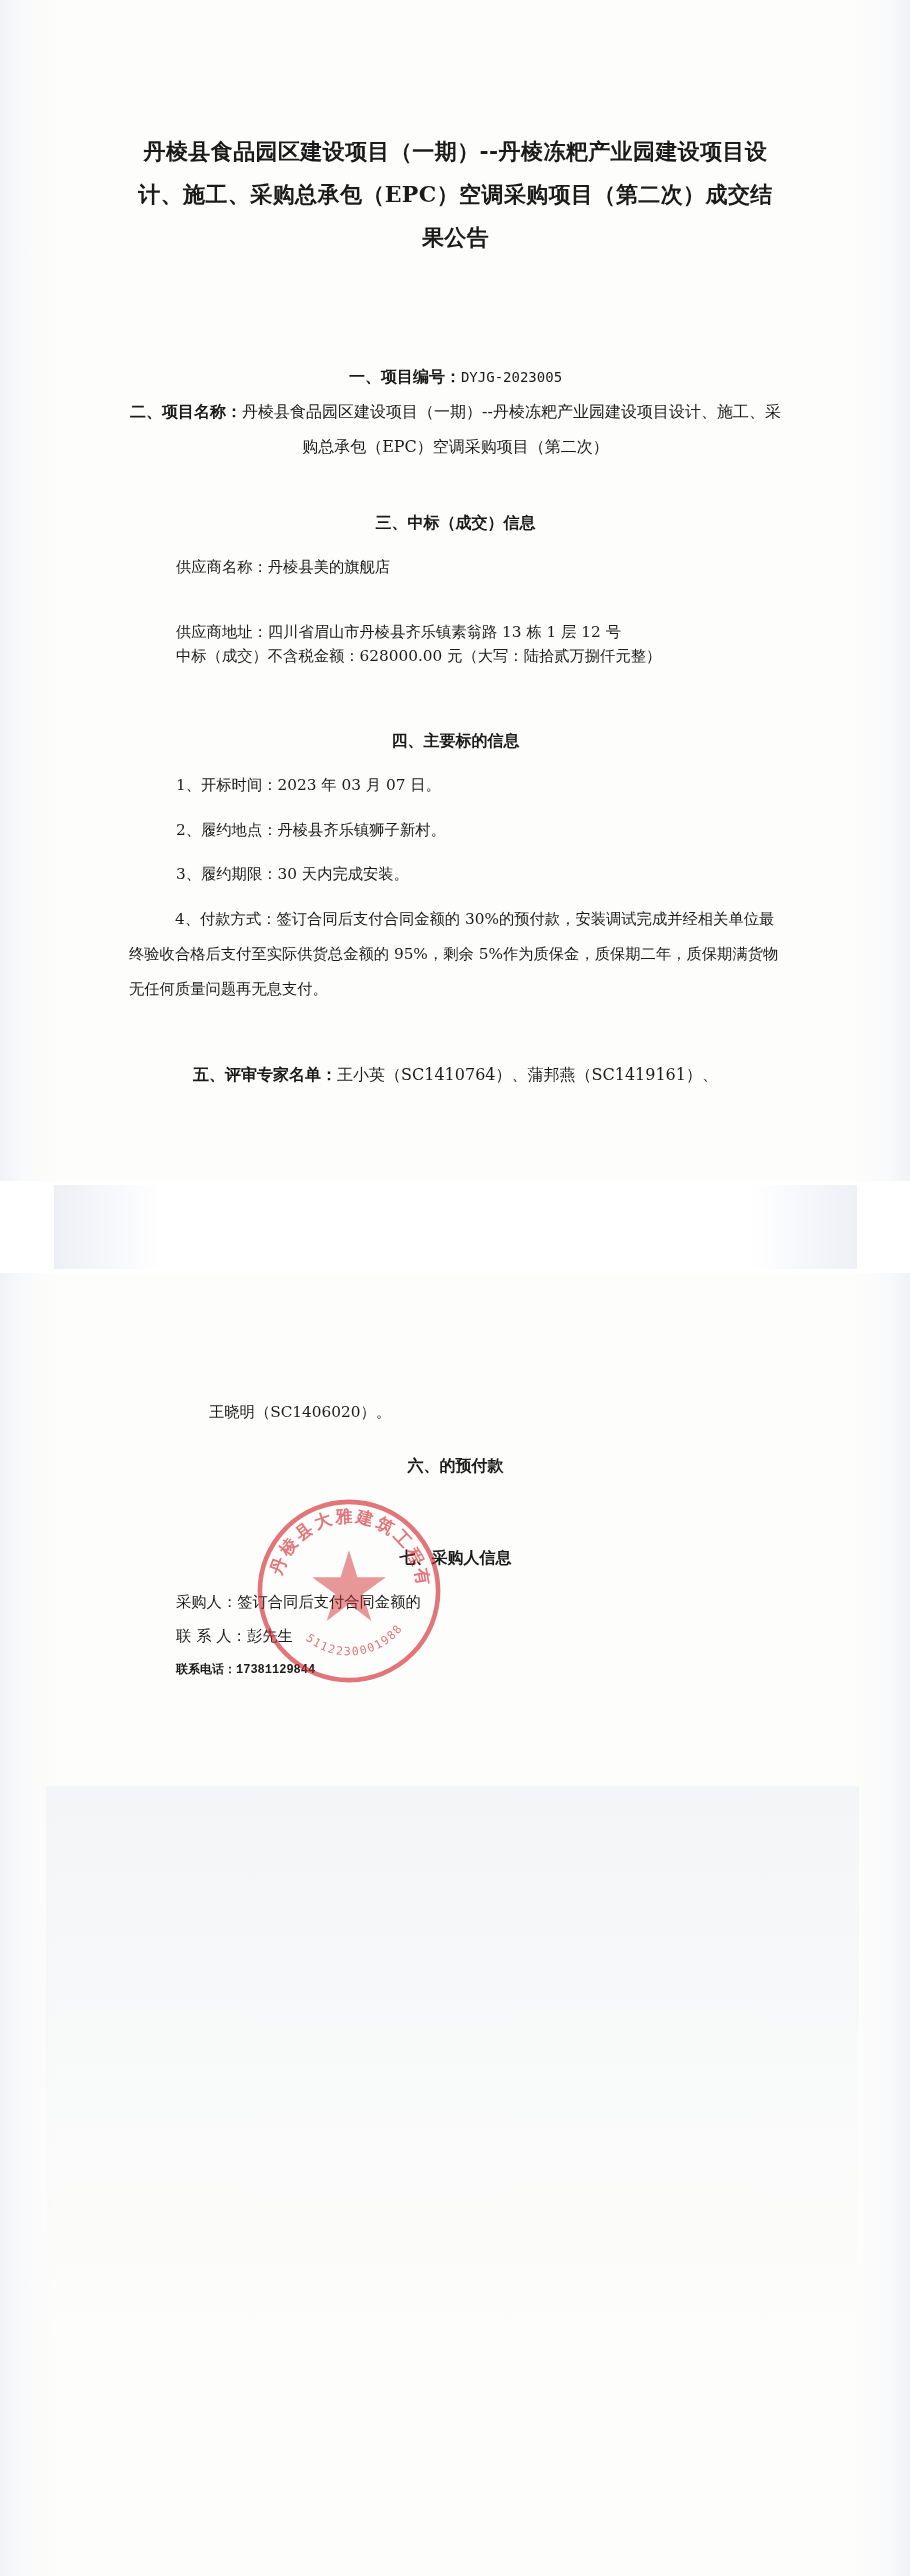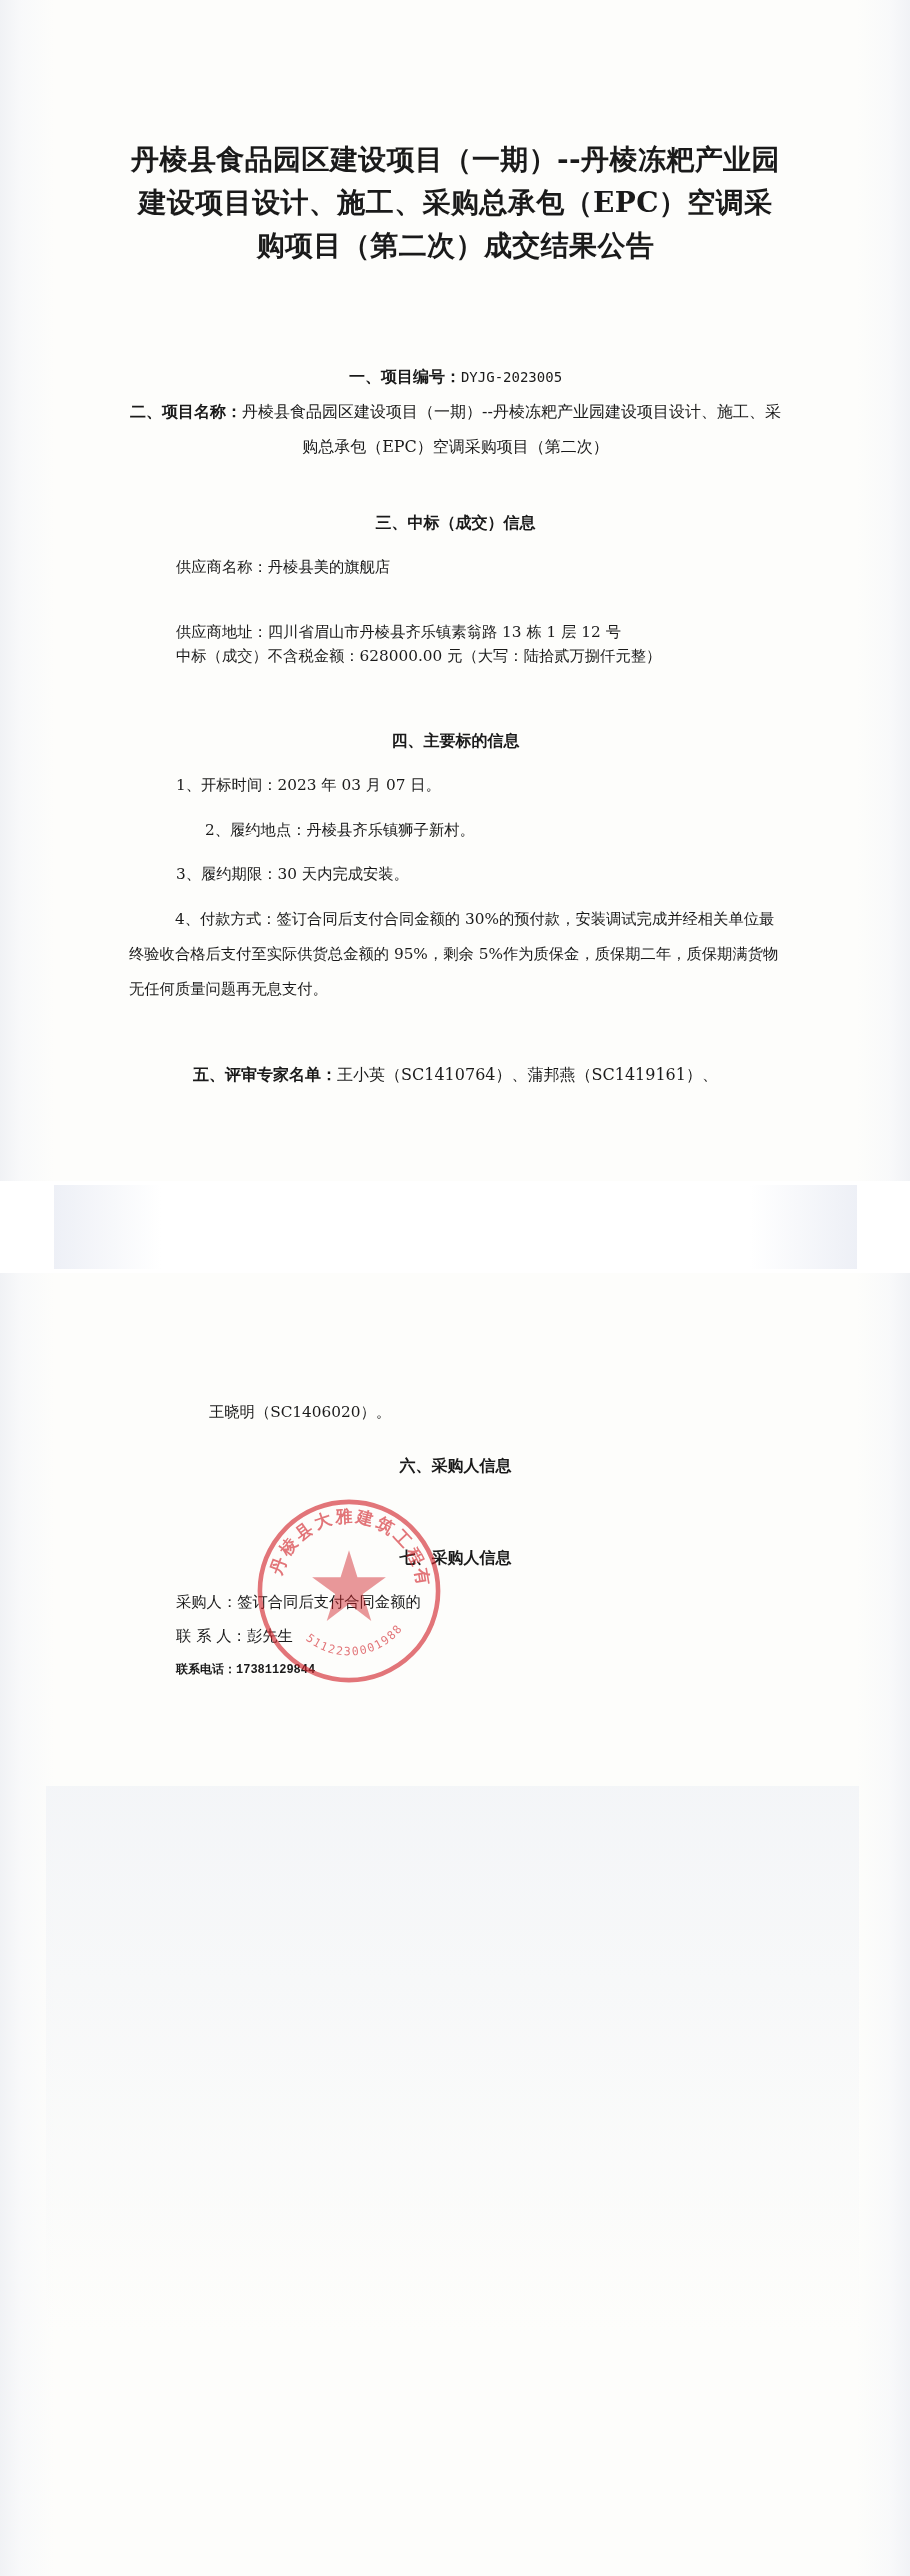--- a/index.html
+++ b/index.html
@@ -50,26 +50,25 @@
     height: 2576px;
   }
 
   
   .doc-title {
     position: absolute;
     left: 37px;
     top: 130px;
     width: 653px;
     text-align: center;
-    font-size: 28px;
+    font-size: 22px;
     font-weight: bold;
     line-height: 43px;
     letter-spacing: 0.4px;
     font-family: "DejaVu Serif", "Liberation Serif", serif;
-    margin-top: 8px;
   }
 
   
   .block {
     position: absolute;
     font-size: 15.3px;
     line-height: 34px;
   }
   .lvl1 {
     left: 37px;
@@ -166,38 +165,38 @@
       <span>二、项目名称：</span><span class="val">丹棱县食品园区建设项目（一期）--丹棱冻粑产业园建设项目设计、施工、采购总承包（EPC）空调采购项目（第二次）</span>
     </div>
 
     <div class="block lvl1" style="top:506px;">三、中标（成交）信息</div>
     <div class="block indent1" style="top:550px;">供应商名称：丹棱县美的旗舰店</div>
     <div class="block indent1" style="top:615px;">供应商地址：四川省眉山市丹棱县齐乐镇素翁路 13 栋 1 层 12 号</div>
     <div class="block indent1" style="top:639px; line-height:35px;">中标（成交）不含税金额：628000.00 元（大写：陆拾贰万捌仟元整）</div>
 
     <div class="block lvl1" style="top:724px;">四、主要标的信息</div>
     <div class="block indent2" style="top:768px;">1、开标时间：2023 年 03 月 07 日。</div>
-    <div class="block indent2" style="top:813px;margin-left:29px;">2、履约地点：丹棱县齐乐镇狮子新村。</div>
+    <div class="block indent2" style="top:813px;">2、履约地点：丹棱县齐乐镇狮子新村。</div>
     <div class="block indent2" style="top:857px;">3、履约期限：30 天内完成安装。</div>
     <div class="block" style="left:37px; width:653px; top:902px; font-weight:normal; text-indent:46px; line-height:35px;">4、付款方式：签订合同后支付合同金额的 30%的预付款，安装调试完成并经相关单位最终验收合格后支付至实际供货总金额的 95%，剩余 5%作为质保金，质保期二年，质保期满货物无任何质量问题再无息支付。</div>
 
     <div class="block lvl1" style="top:1058px;">
       <span>五、评审专家名单：</span><span class="val">王小英（SC1410764）、蒲邦燕（SC1419161）、</span>
     </div>
   </div>
 
   <div class="page-gap"></div>
   <div class="gap-tint"></div>
   <div class="gap-tint2"></div>
 
   <div class="sheet">
 
     <div class="block" style="left:117px; width:583px; top:1395px; font-weight:normal;">王晓明（SC1406020）。</div>
 
-    <div class="block lvl1" style="top:1449px;">六、采购人信息</div>
+    <div class="block lvl1" style="top:1449px;">六、的预付款</div>
 
     <div class="block lvl1" style="top:1541px;">七、采购人信息</div>
     <div class="block indent1" style="top:1585px;">采购人：签订合同后支付合同金额的</div>
     <div class="block indent1" style="top:1619px;">联 系 人：彭先生</div>
     <div class="block" style="left:84px; width:606px; top:1653px; font-weight:bold; font-size:12px;font-family:Liberation Mono, monospace;">联系电话：17381129844</div>
   </div>
 
   <div class="seal">
     <svg width="192" height="192" viewBox="0 0 250 250" xmlns="http://www.w3.org/2000/svg">
       <defs>

